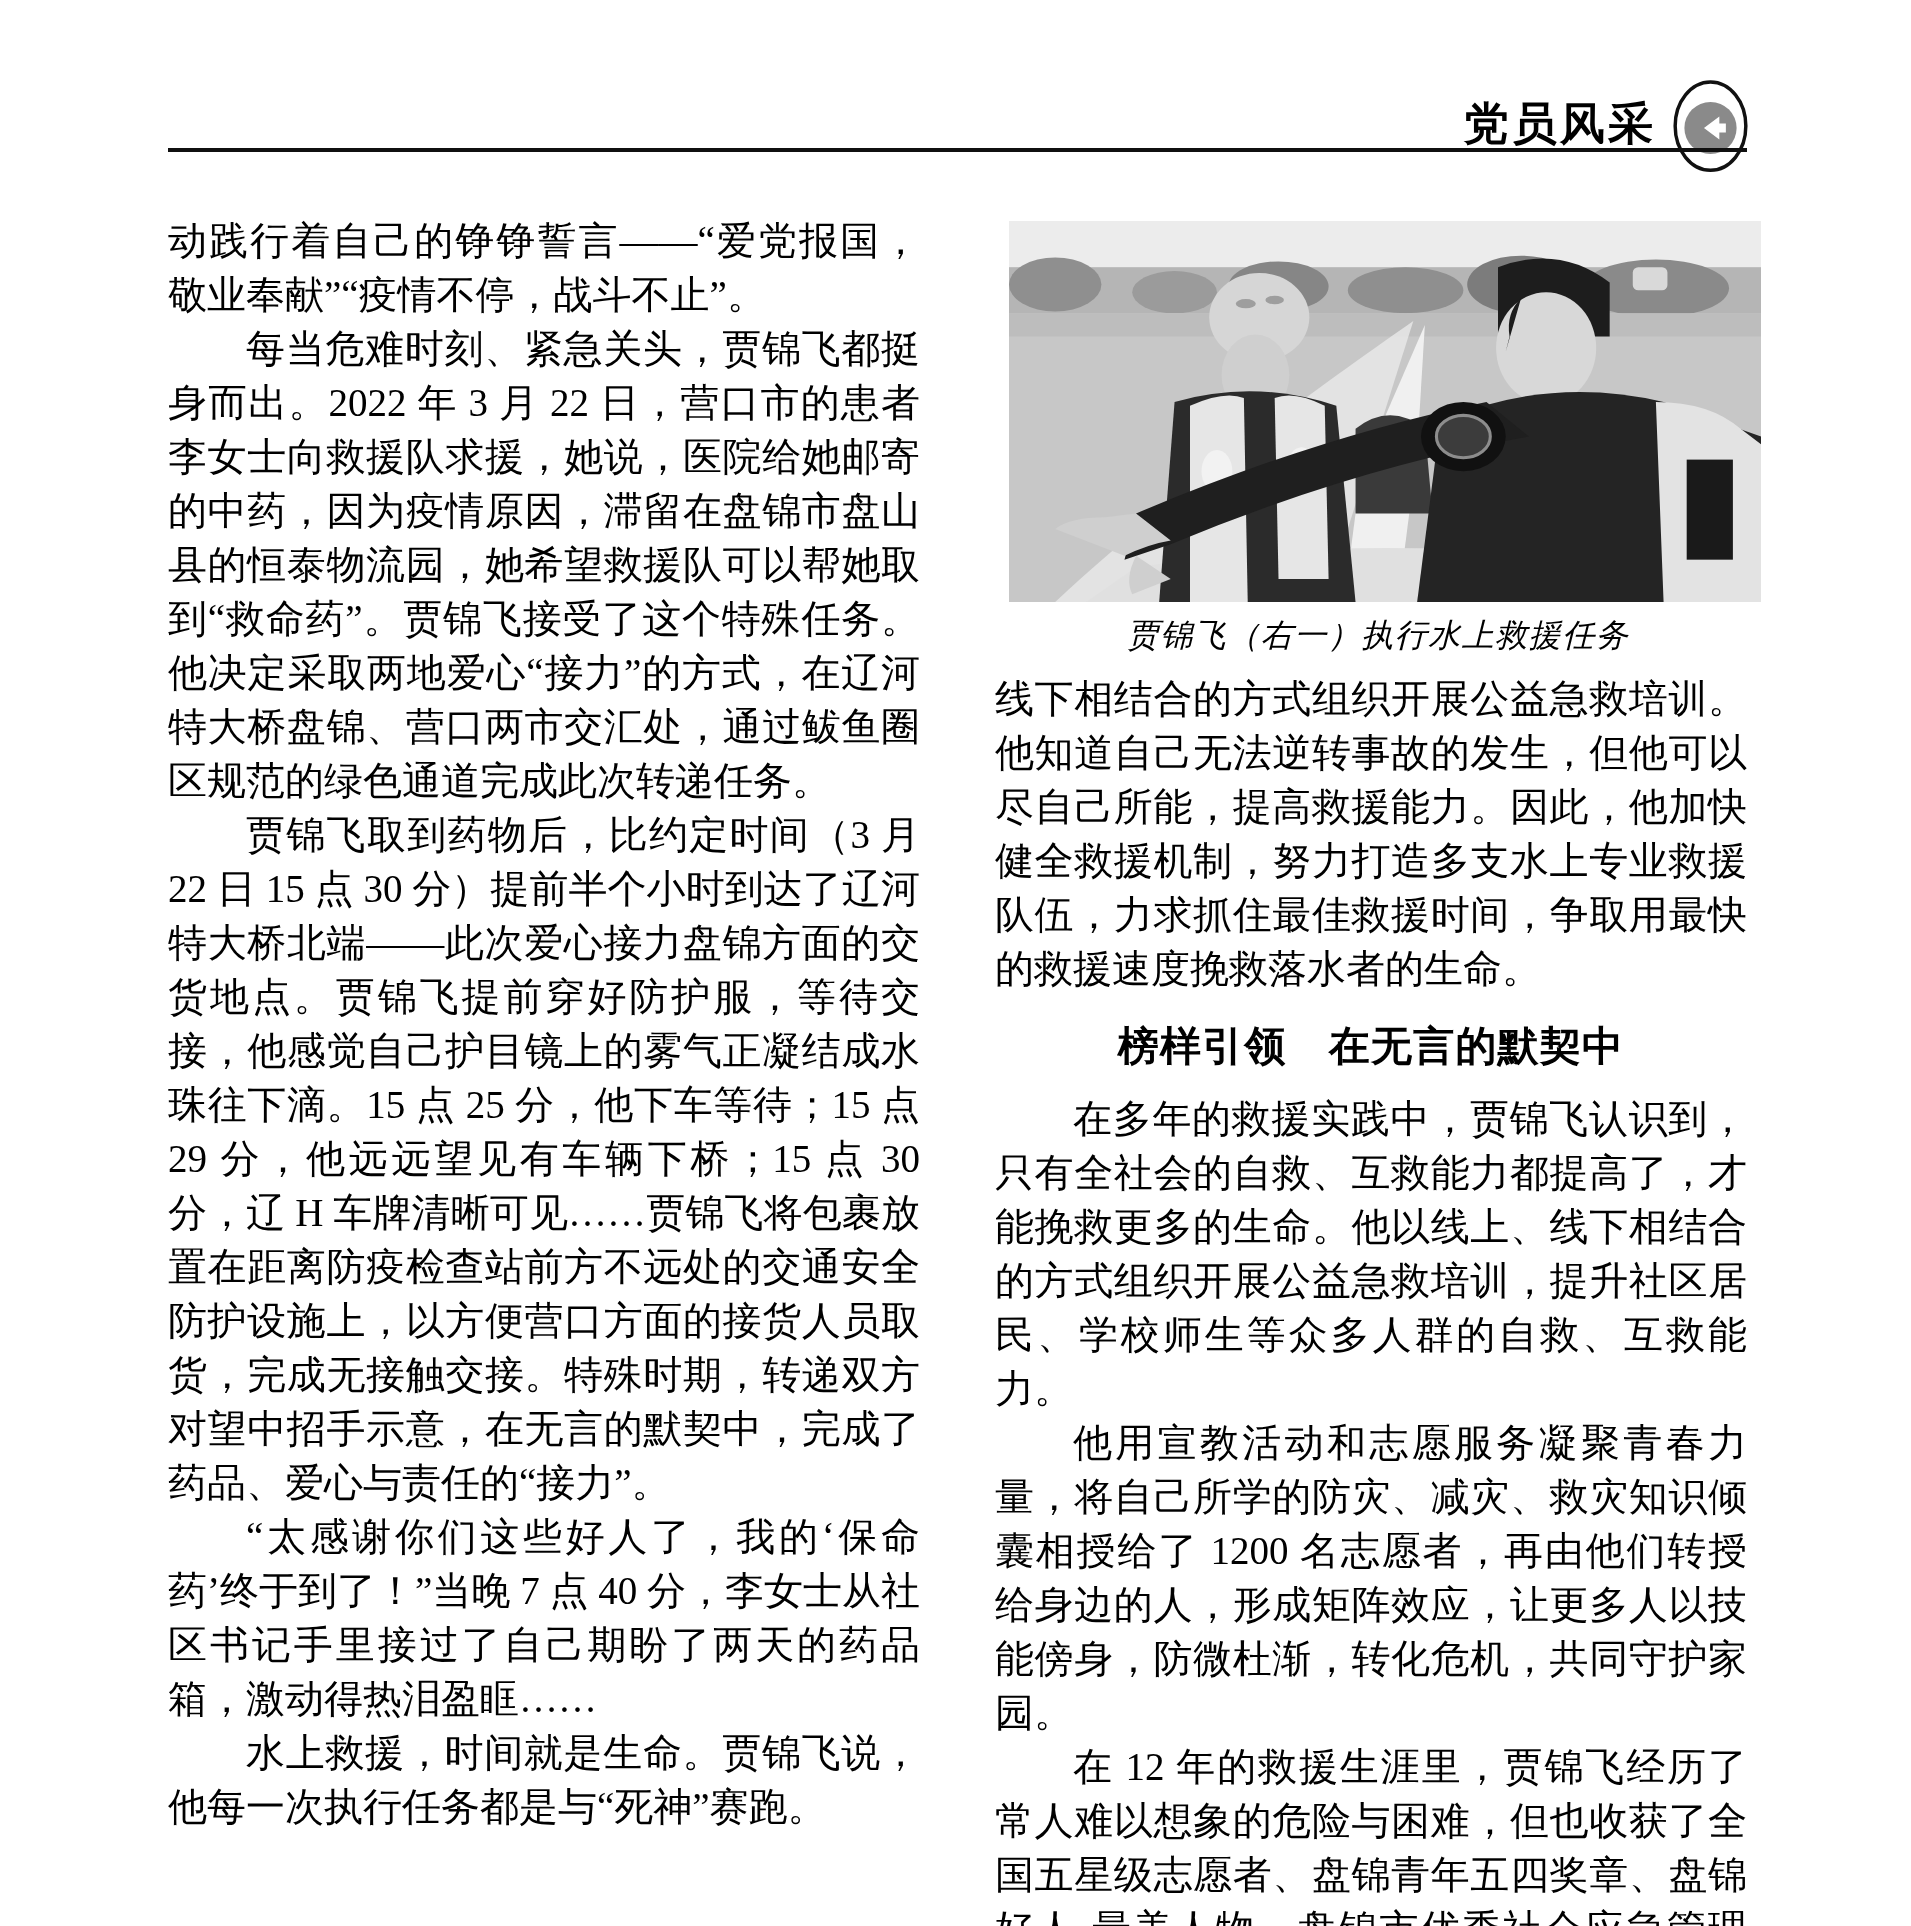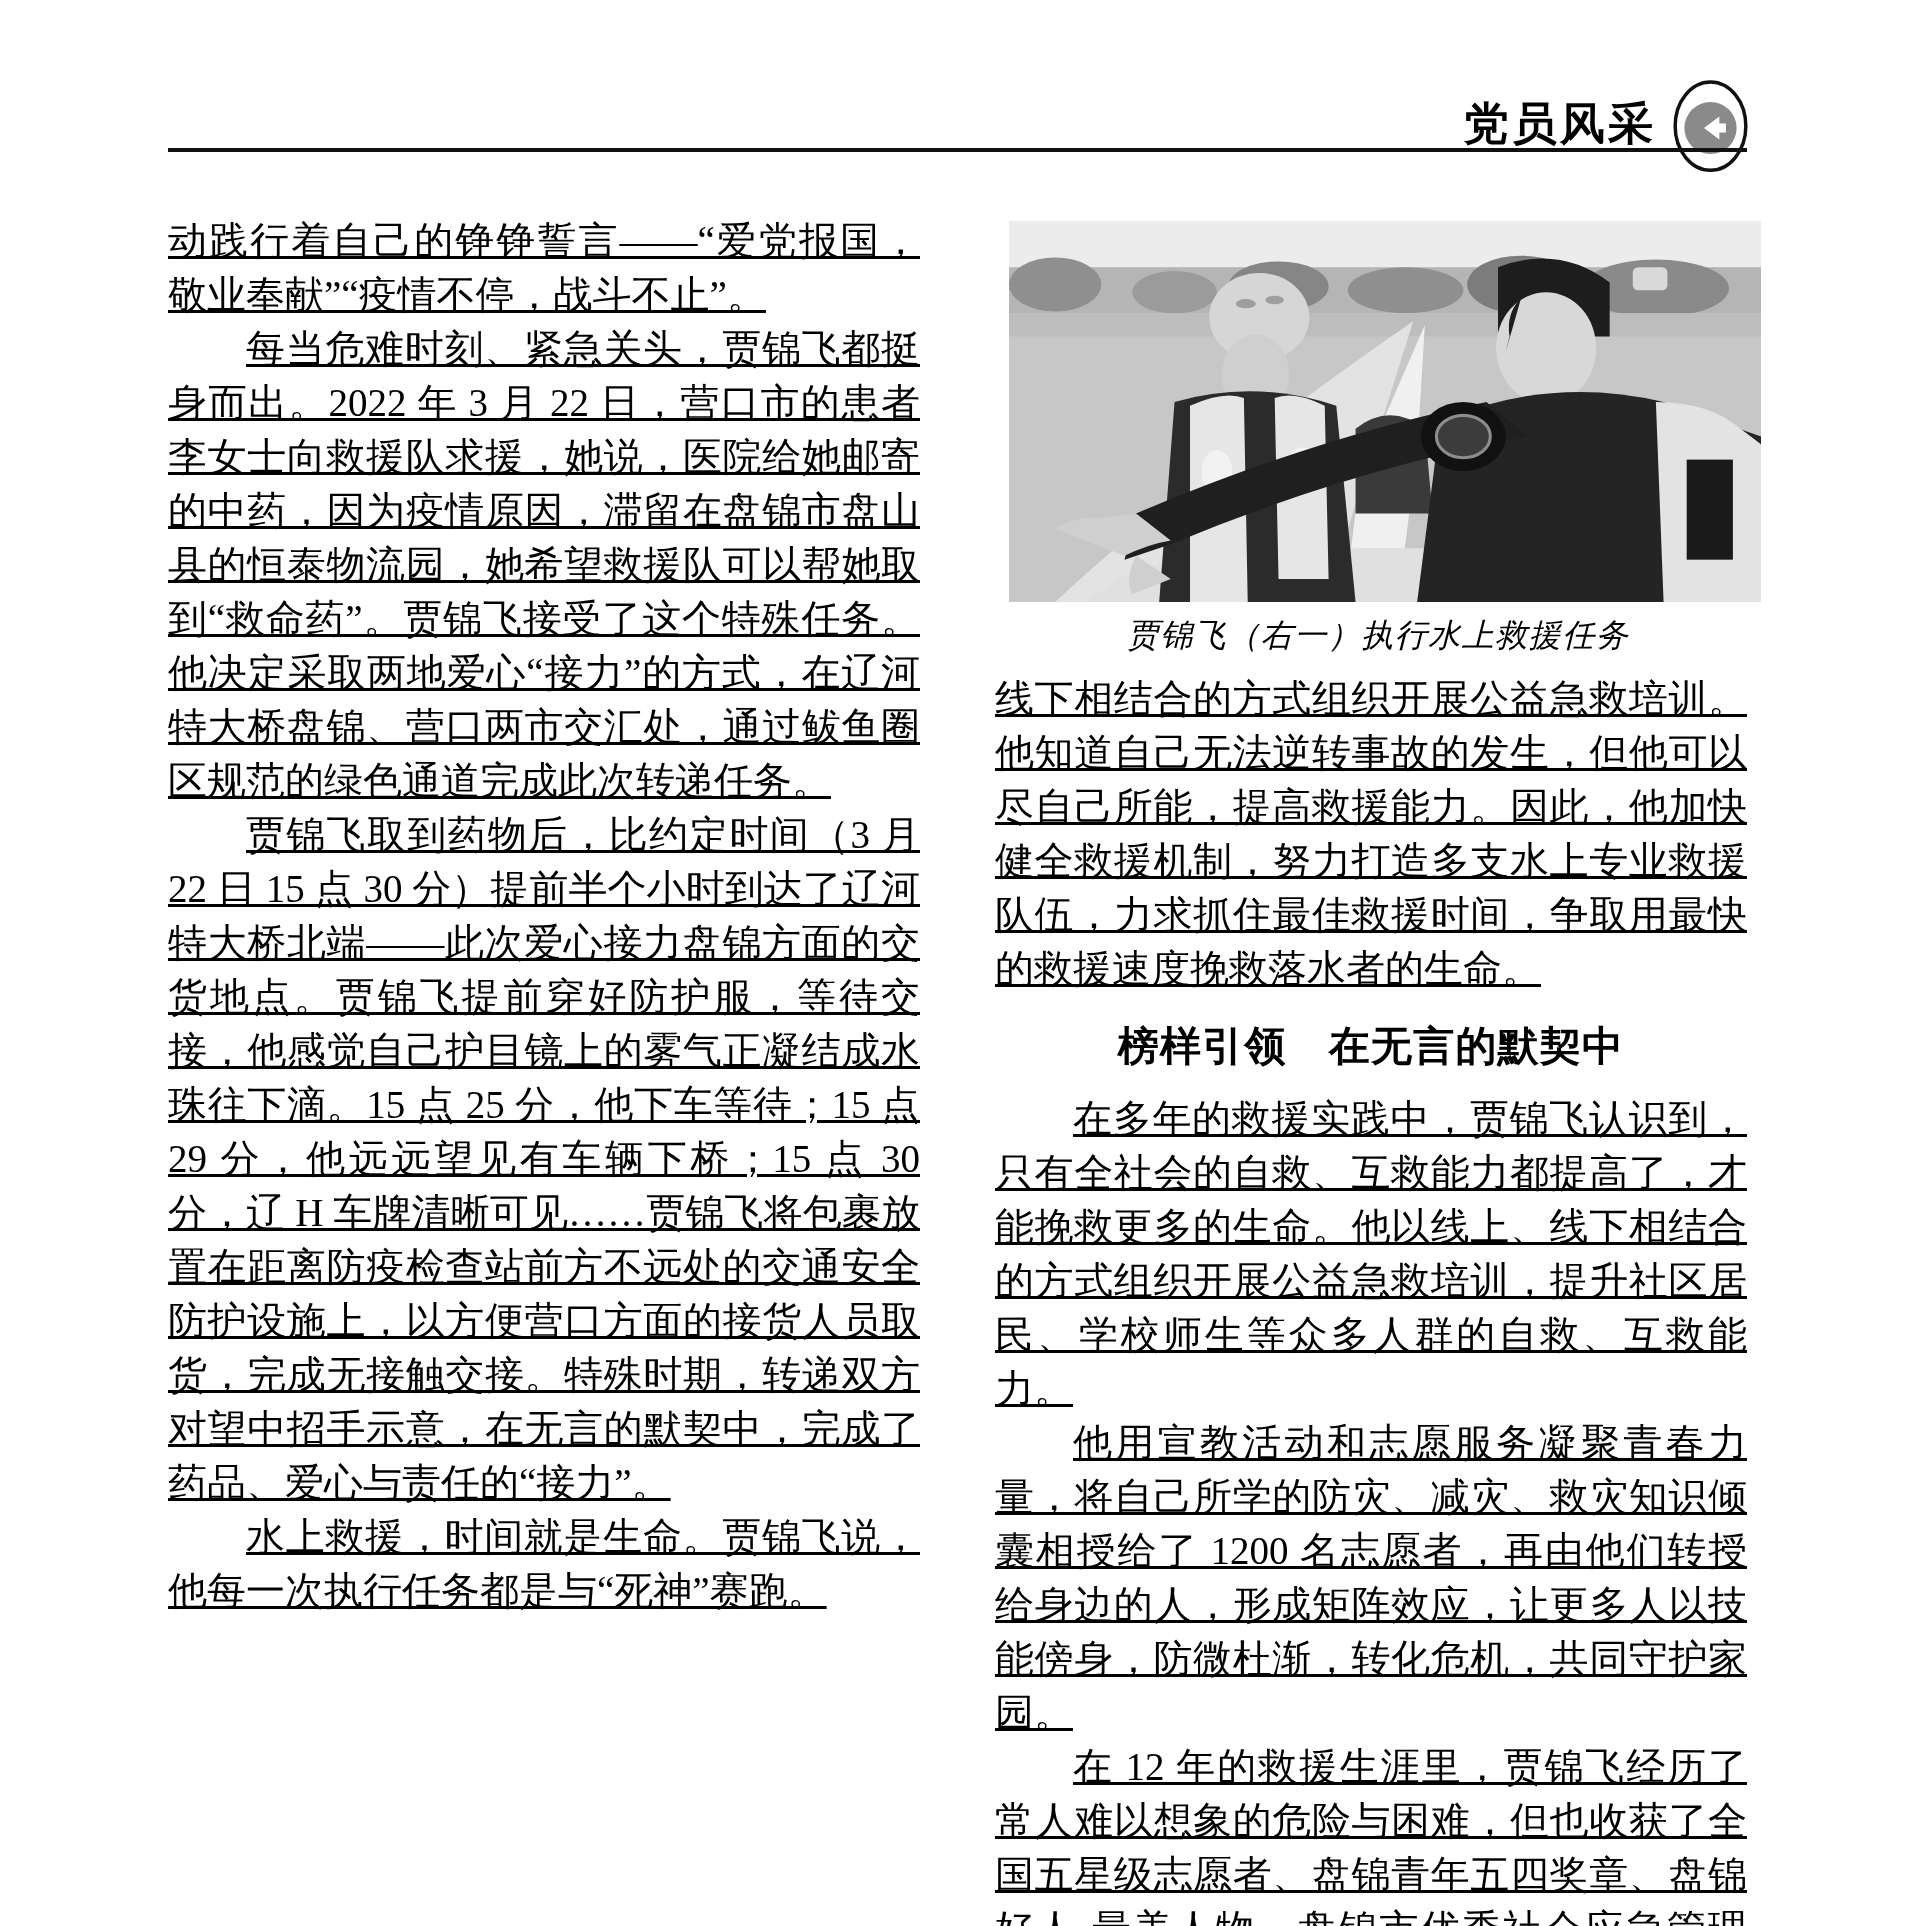--- a/index.html
+++ b/index.html
@@ -12,21 +12,21 @@
   .header-rule { position:absolute; left:0; bottom:0; width:1579px; height:3.9px; background:#101010; }
   .header-title {
     position:absolute; right:91px; bottom:6.2px;
     font-family:"Liberation Sans","DejaVu Sans",sans-serif; font-weight:bold;
     font-size:45px; letter-spacing:3.1px; line-height:1;
   }
   .header-icon { position:absolute; right:-3.9px; bottom:-24px; width:81px; height:96px; }
   
   .main { position:absolute; left:168px; top:214px; width:1579px; display:flex; gap:75px; }
   .col { width:752px; font-size:39px; line-height:54px; text-align:justify; }
-  .col p { margin:0; text-align:justify;text-decoration:underline; }
+  .col p { margin:0; text-align:justify; }
   .col p.indent { text-indent:2em; }
   h3.section-heading {
     font-size:41px; text-align:center; font-weight:bold; letter-spacing:1.2px;
     font-family:"Liberation Serif","DejaVu Serif",serif;
     margin:26px 0 21px 0; line-height:1.2;
   }
   
   figure.photo-figure { margin:0 0 14px 14px; }
   .photo-frame { width:752px; height:381px; margin-top:7px; display:block; }
   figcaption.photo-caption {
@@ -48,20 +48,21 @@
   </div>
   <div class="header-rule"></div>
 </div>
 
 <div class="main">
 
   <div class="col">
     <p>动践行着自己的铮铮誓言——“爱党报国，敬业奉献”“疫情不停，战斗不止”。</p>
     <p class="indent">每当危难时刻、紧急关头，贾锦飞都挺身而出。2022 年 3 月 22 日，营口市的患者李女士向救援队求援，她说，医院给她邮寄的中药，因为疫情原因，滞留在盘锦市盘山县的恒泰物流园，她希望救援队可以帮她取到“救命药”。贾锦飞接受了这个特殊任务。他决定采取两地爱心“接力”的方式，在辽河特大桥盘锦、营口两市交汇处，通过鲅鱼圈区规范的绿色通道完成此次转递任务。</p>
     <p class="indent">贾锦飞取到药物后，比约定时间（3 月 22 日 15 点 30 分）提前半个小时到达了辽河特大桥北端——此次爱心接力盘锦方面的交货地点。贾锦飞提前穿好防护服，等待交接，他感觉自己护目镜上的雾气正凝结成水珠往下滴。15 点 25 分，他下车等待；15 点 29 分，他远远望见有车辆下桥；15 点 30 分，辽 H 车牌清晰可见……贾锦飞将包裹放置在距离防疫检查站前方不远处的交通安全防护设施上，以方便营口方面的接货人员取货，完成无接触交接。特殊时期，转递双方对望中招手示意，在无言的默契中，完成了药品、爱心与责任的“接力”。</p>
+    <p class="indent">“太感谢你们这些好人了，我的‘保命药’终于到了！”当晚 7 点 40 分，李女士从社区书记手里接过了自己期盼了两天的药品箱，激动得热泪盈眶……</p>
     <p class="indent">水上救援，时间就是生命。贾锦飞说，他每一次执行任务都是与“死神”赛跑。</p>
 
   </div>
 
   <div class="col">
 
     <figure class="photo-figure">
       <svg class="photo-frame" viewBox="0 0 1953 990" preserveAspectRatio="none">
 
         <rect x="0" y="0" width="1953" height="240" fill="#ececec"></rect>

